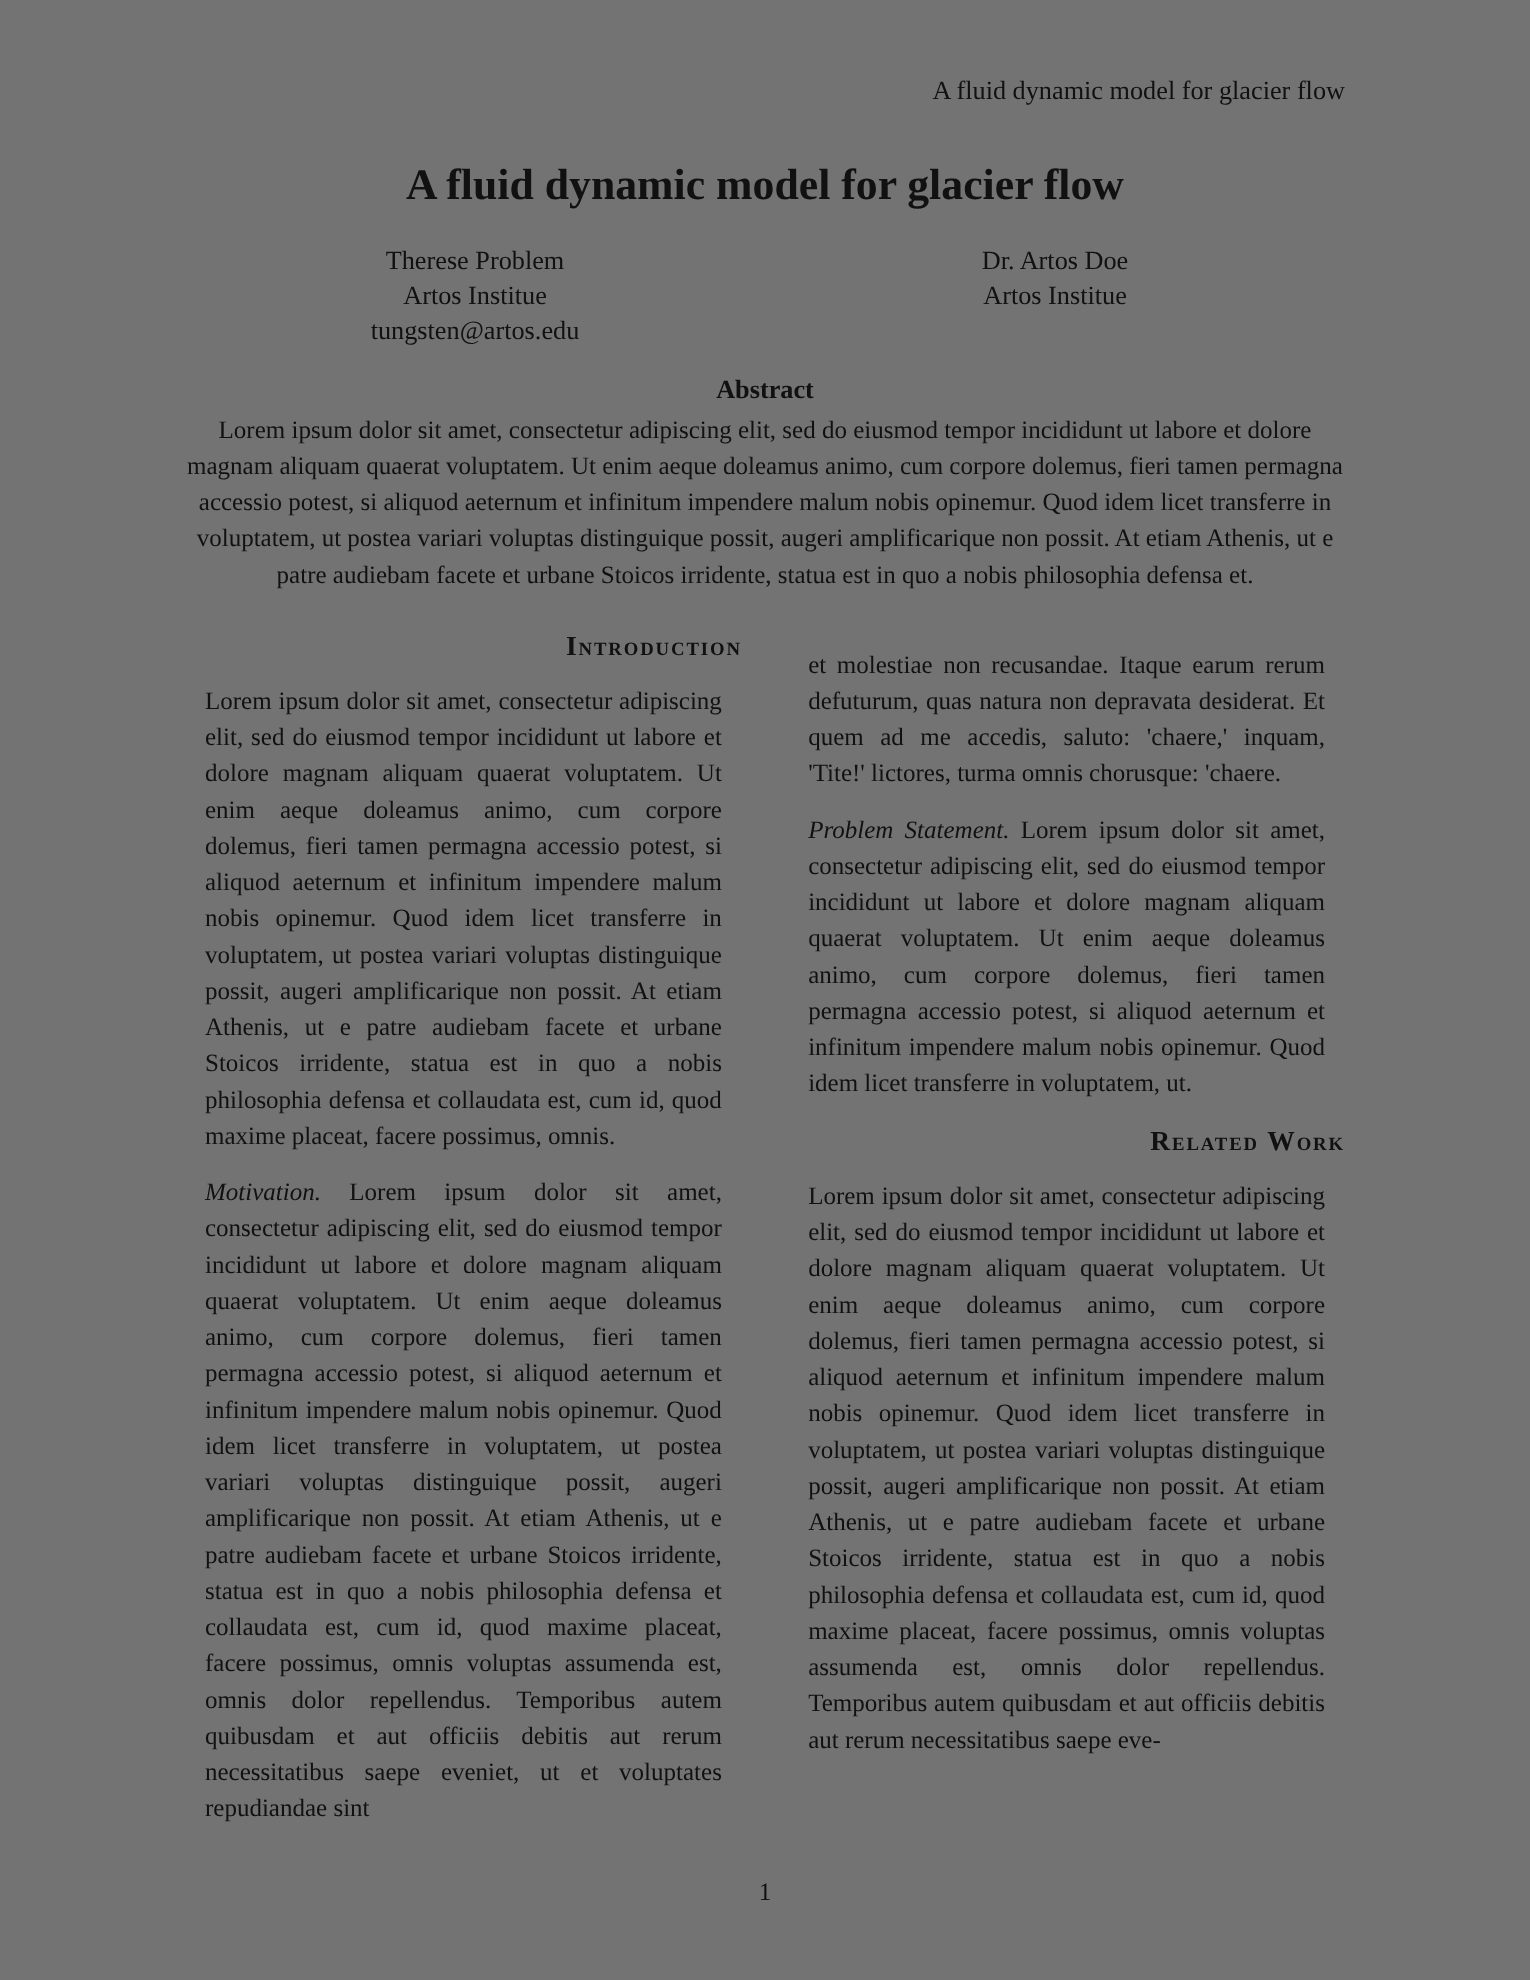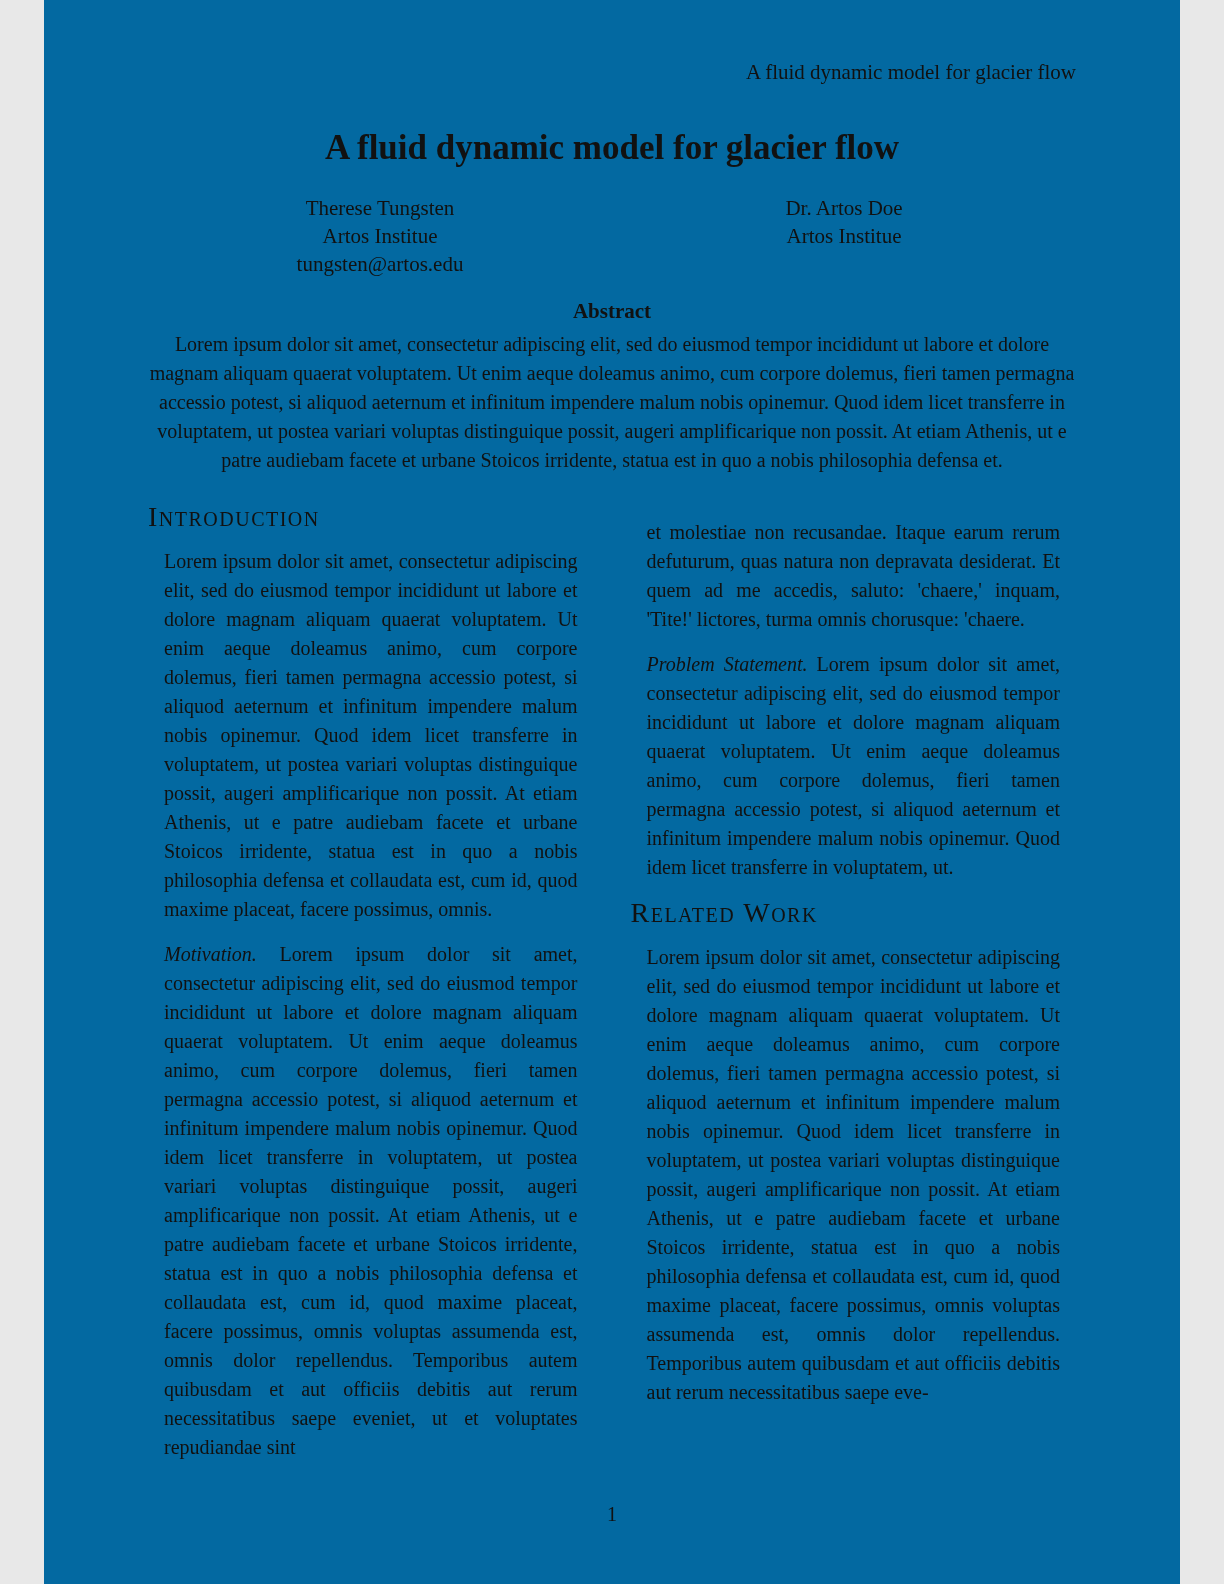--- a/index.html
+++ b/index.html
@@ -1,22 +1,22 @@
 <!DOCTYPE html>
 <html lang="en"><head>
 <meta charset="utf-8">
 <style>
   * { box-sizing: border-box; }
   html, body { margin: 0; padding: 0; background: #e8e8e8; }
   .page {
     position: relative;
-    width: 1136px;
+    width: 1224px;
     height: 1584px;
     margin: 0 auto;
-    background: #0369a1;
+    background: #737373;
     color: #111111;
     font-family: "Liberation Serif", "DejaVu Serif", serif;
     overflow: hidden;
   }
   .content {
     width: 928px;
     margin: 0 auto;
   }
   .running-head {
     padding-top: 60px;
@@ -59,23 +59,23 @@
     display: flex;
     gap: 37px;
     margin-top: 27px;
   }
   .col {
     width: 445.5px;
     flex: 0 0 445.5px;
   }
   .section-heading {
     margin: 0 0 1px 0;
-    text-align: left;
-    font-size: 28px;
-    font-weight: normal;
+    text-align: right;
+    font-size: 22px;
+    font-weight: bold;
     font-variant: small-caps;
     letter-spacing: 1.5px;
     line-height: 29px;
   }
   .section-heading.spaced { margin-top: 4px; }
   .body-par {
     margin: 16px;
     font-size: 20px;
     line-height: 29px;
     text-align: justify;
@@ -95,21 +95,21 @@
 
 <div class="page">
   <div class="content">
 
     <div class="running-head">A fluid dynamic model for glacier flow</div>
 
     <h1 class="title">A fluid dynamic model for glacier flow</h1>
 
     <div class="authors">
       <div class="author">
-        <div>Therese Tungsten</div>
+        <div>Therese Problem</div>
         <div>Artos Institue</div>
         <div>tungsten@artos.edu</div>
       </div>
       <div class="author">
         <div>Dr. Artos Doe</div>
         <div>Artos Institue</div>
       </div>
     </div>
 
     <div class="abstract-heading">Abstract</div>

